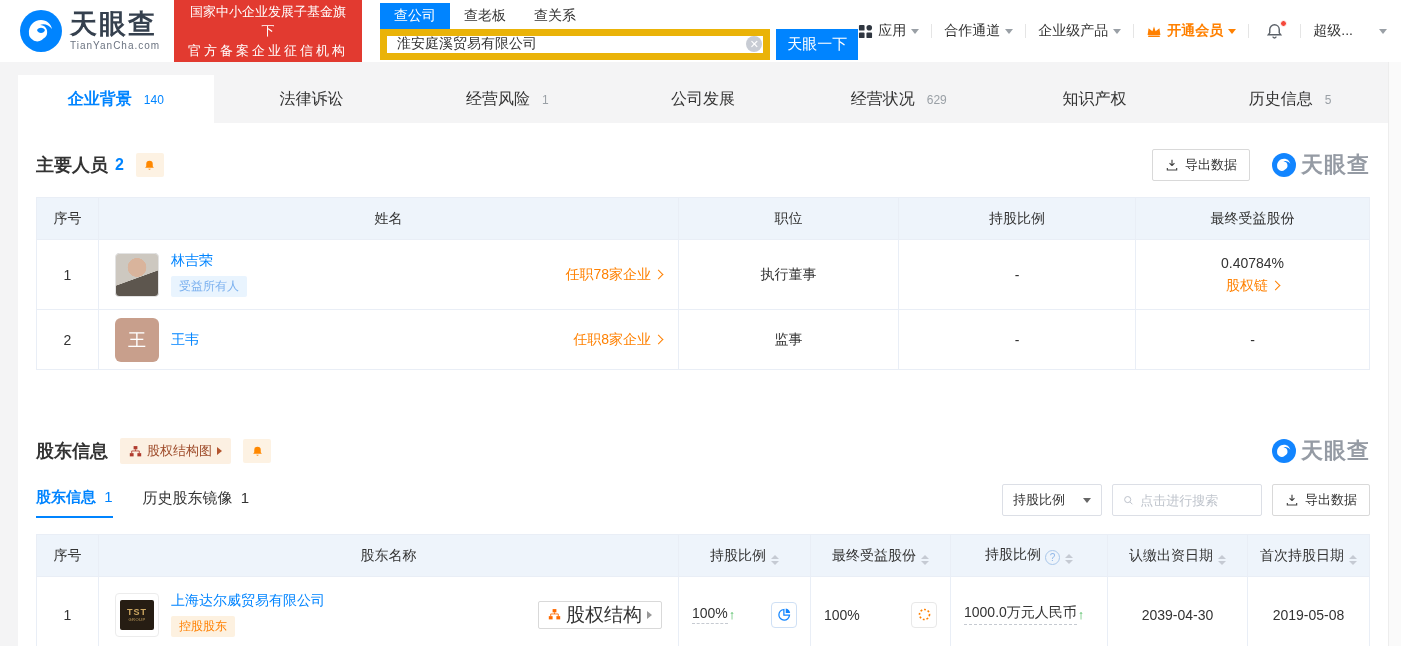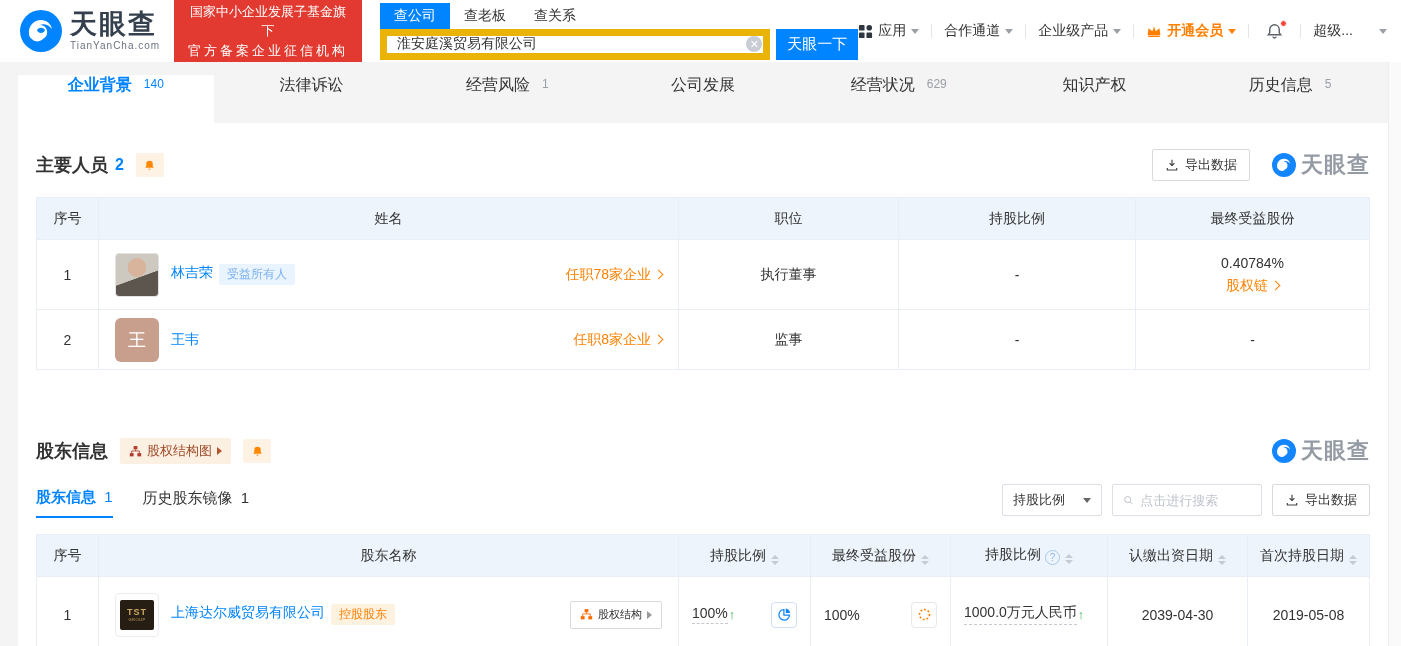--- a/index.html
+++ b/index.html
@@ -38,21 +38,21 @@
   .vip { color:#ff8000; font-weight:bold; }
   .vip .caret { border-top-color:#ff8000; }
   .bell-wrap { position:relative; margin:0 4px; cursor:pointer; }
   .bell-wrap svg { display:block; }
   .red-dot { position:absolute; top:-2px; right:-3px; width:7px; height:7px; background:#f5483b;
     border-radius:50%; border:1px solid #fff; }
 
   
   .belowhdr { position:relative; height:584px; background:#f4f4f5; padding:13px 13px 0 18px; }
   .tabstrip { display:flex; height:48px; }
-  .ptab { flex:1; display:flex; justify-content:center; gap:12px;
+  .ptab { flex:1; display:flex; align-items:center; justify-content:center; gap:12px;
     font-size:16px; color:#333; cursor:pointer; }
   .ptab .cnt { font-size:12px; color:#9aa0a6; margin-top:2px; }
   .ptab.active { background:#fff; color:#0084ff; font-weight:bold; }
   .ptab.active .cnt { color:#0084ff; font-weight:normal; }
 
   
   .card { background:#fff; height:523px; padding:0 18px; overflow:hidden; }
   .sec-title { display:flex; align-items:center; margin-top:26px; }
   .sec-title h2 { font-size:18px; color:#333; }
   .sec-cnt { color:#0084ff; font-size:16px; font-weight:bold; margin-left:7px; }
@@ -70,21 +70,21 @@
   .cell-c { text-align:center; }
   .name-cell { padding:0 16px; }
   .name-flex { display:flex; align-items:center; }
   .avatar { width:44px; height:44px; border-radius:4px; flex:none; }
   .avatar.photo { background:
       radial-gradient(circle at 50% 32%, #d9b49c 0 26%, rgba(0,0,0,0) 27%),
       linear-gradient(160deg, #cdc8c0 0 55%, #5d564e 56%);
     border:1px solid #e3e3e3; }
   .avatar.txt { background:#c89f8c; color:#fff; font-size:18px; display:flex; align-items:center;
     justify-content:center; border-radius:6px; }
-  .name-mid { margin-left:12px; display:flex; align-items:flex-start; gap:6px; }
+  .name-mid { margin-left:12px; display:flex; flex-direction:column; align-items:flex-start; gap:6px; }
   a.blue { color:#0084ff; text-decoration:none; cursor:pointer; }
   .tag-blue { background:#e9f4fe; color:#7cb1ef; font-size:12px; padding:2px 8px; border-radius:2px; }
   .tag-orange { background:#fdf1e0; color:#ff8000; font-size:12px; padding:2px 8px; border-radius:2px; }
   .olink { margin-left:auto; color:#ff8000; font-size:14px; cursor:pointer; display:inline-flex;
     align-items:center; gap:3px; }
   .chev { display:inline-block; width:7px; height:7px; border-top:1.5px solid currentColor;
     border-right:1.5px solid currentColor; transform:rotate(45deg); margin-left:1px; }
   .benefit-line2 { margin-top:6px; }
   .benefit-line2 .olink { margin-left:0; justify-content:center; }
 
@@ -113,21 +113,21 @@
   .qmark { display:inline-flex; width:15px; height:15px; border:1px solid #a9c7ea; border-radius:50%;
     color:#8fb7e8; font-size:10px; align-items:center; justify-content:center; margin-left:4px;
     vertical-align:-2px; cursor:pointer; }
   .logo-box { width:44px; height:44px; border:1px solid #ececec; border-radius:4px; flex:none;
     display:flex; align-items:center; justify-content:center; background:#fff; }
   .logo-inner { width:34px; height:30px; background:#261d13; border-radius:2px; display:flex;
     flex-direction:column; align-items:center; justify-content:center; color:#cfa963; }
   .logo-inner .t1 { font-size:9px; font-weight:bold; letter-spacing:1px; }
   .logo-inner .t2 { font-size:4px; letter-spacing:0.5px; }
   .struct-btn { margin-left:auto; display:flex; align-items:center; gap:5px; border:1px solid #d9d9d9;
-    border-radius:2px; height:28px; padding:0 9px; font-size:11px; color:#333; background:#fff; cursor:pointer; }
+    border-radius:2px; height:28px; padding:0 9px; font-size:19px; color:#333; background:#fff; cursor:pointer; }
   .val-cell { padding:0 13px; }
   .val-flex { display:flex; align-items:center; }
   .dashed-u { border-bottom:1px dashed #c6cad1; padding-bottom:2px; }
   .up-green { color:#36b24a; font-weight:bold; font-size:13px; margin-left:1px; }
   .icon-box { margin-left:auto; width:26px; height:26px; border-radius:4px; display:flex;
     align-items:center; justify-content:center; cursor:pointer; background:#fff; }
   .icon-box.pie { border:1px solid #cfe0f5; }
   .icon-box.targ { border:1px solid #e8e8e8; }
 
   

